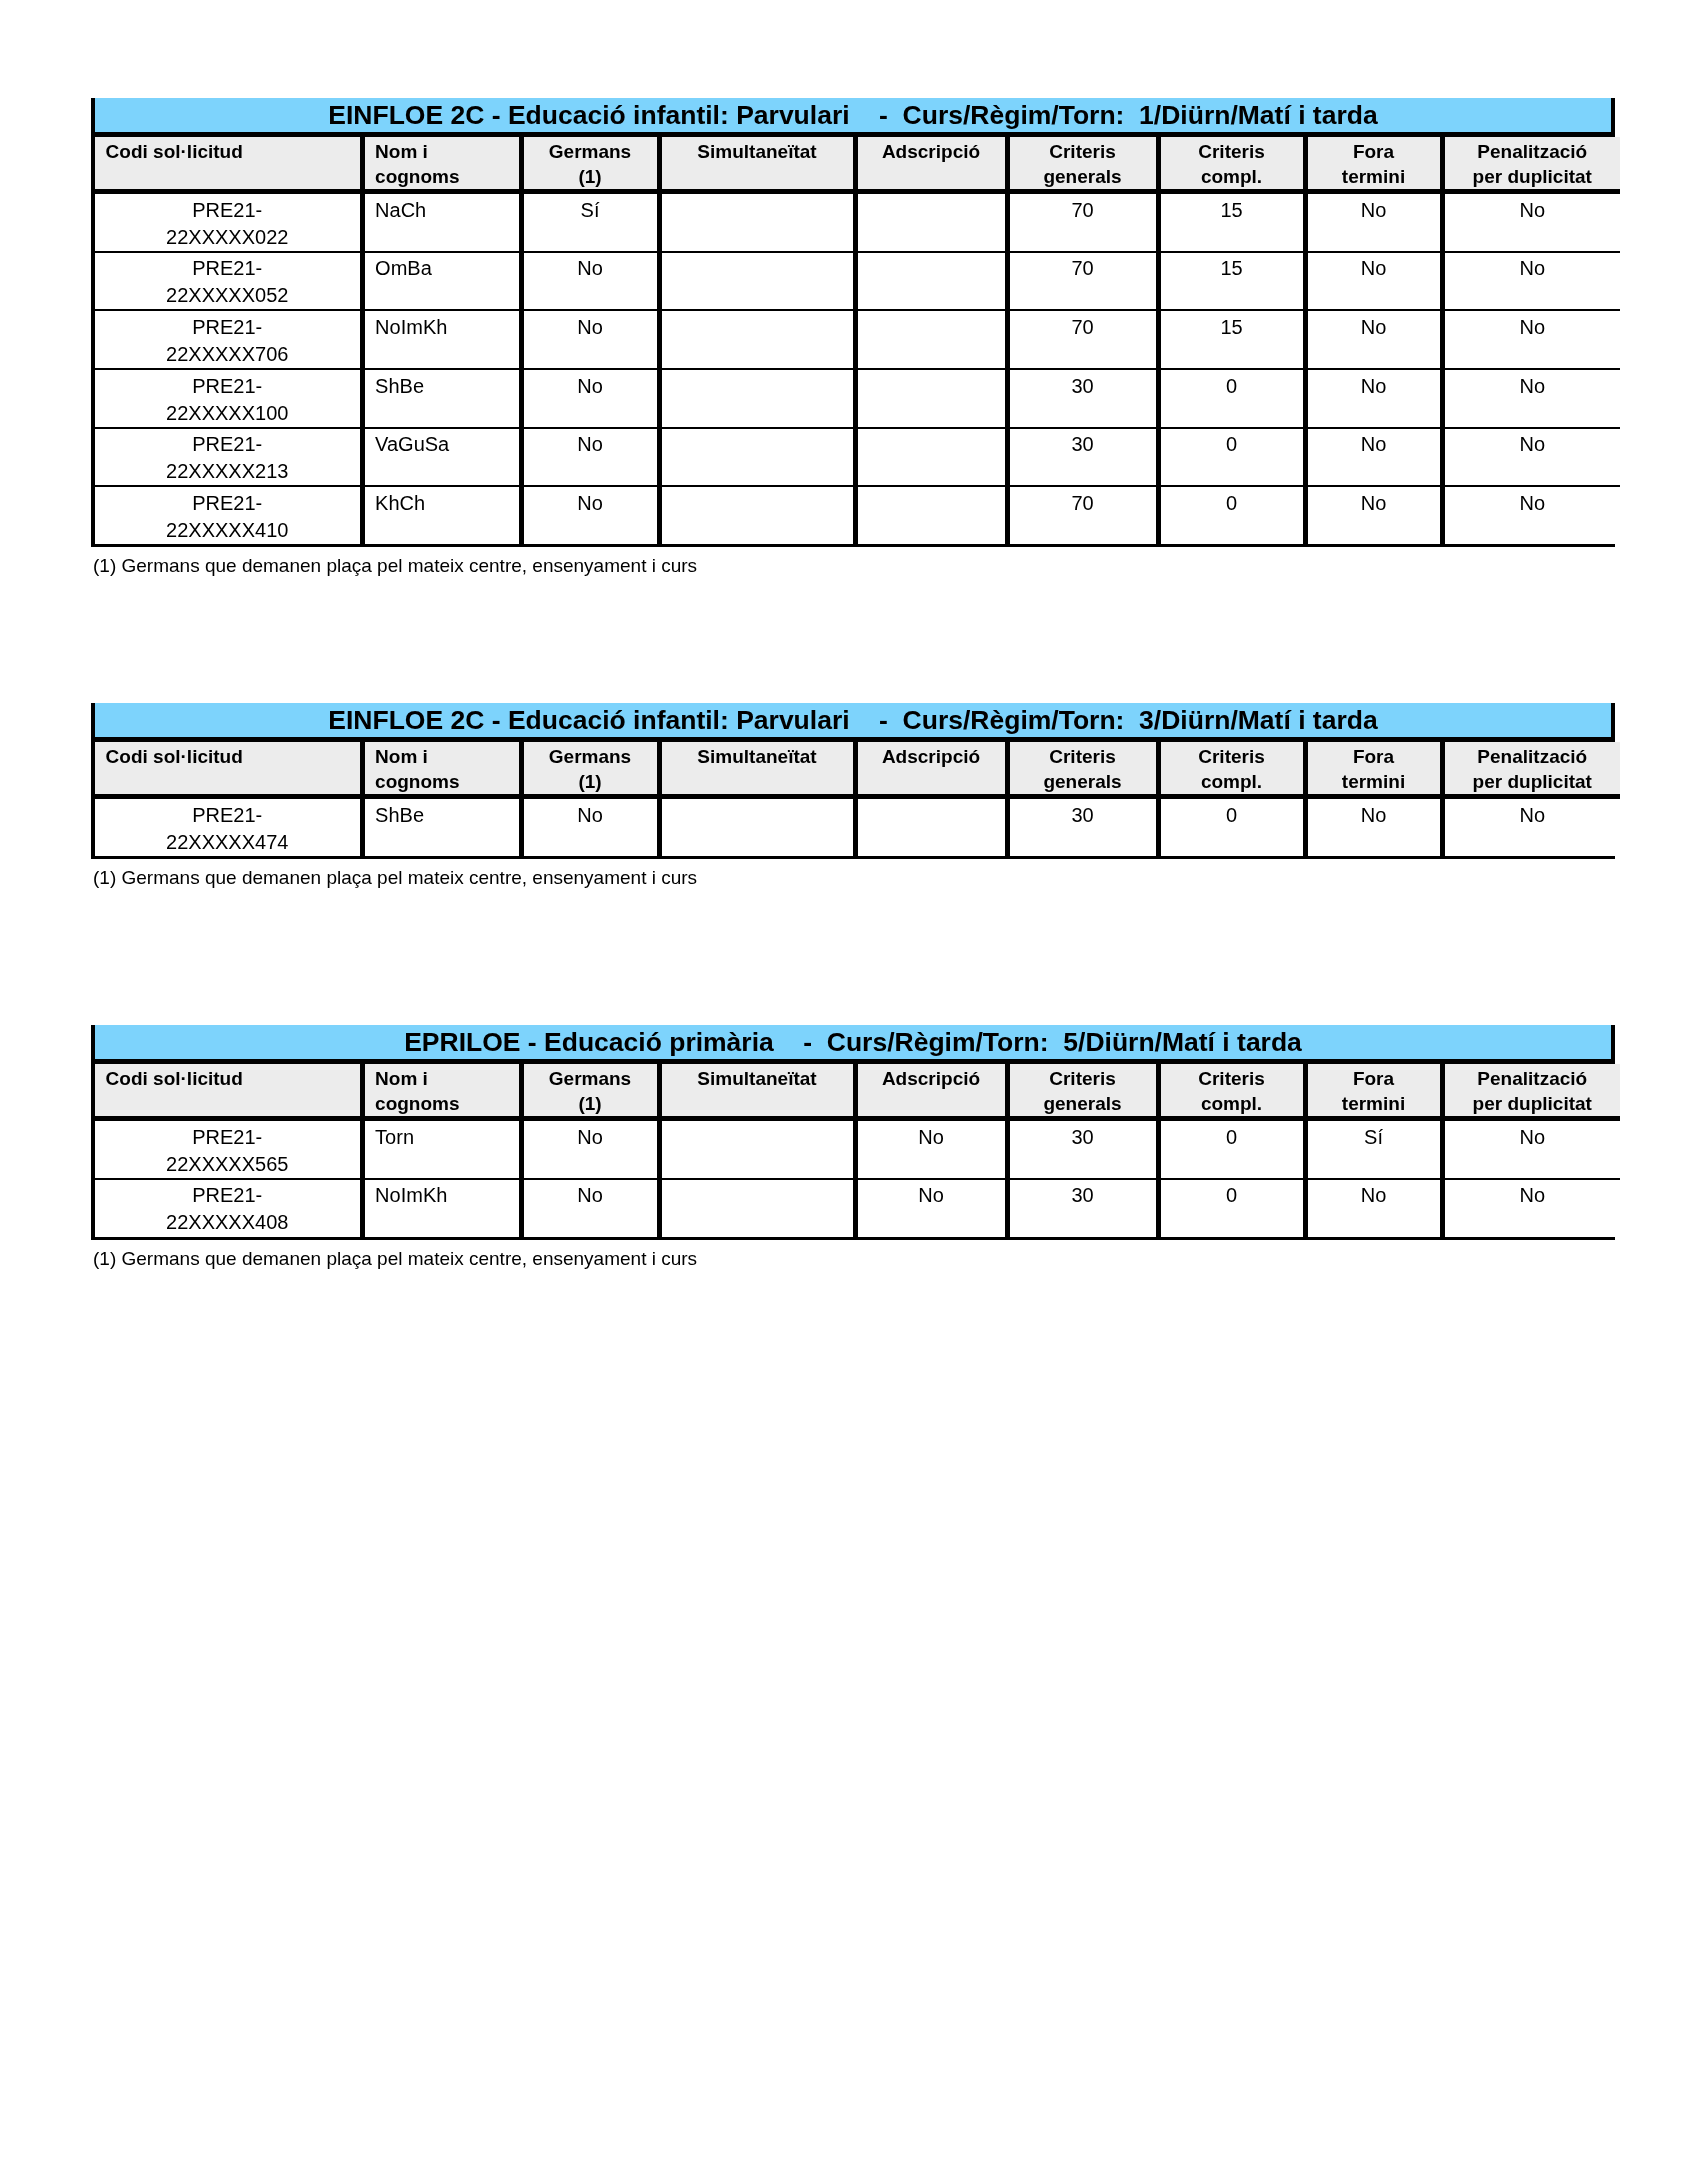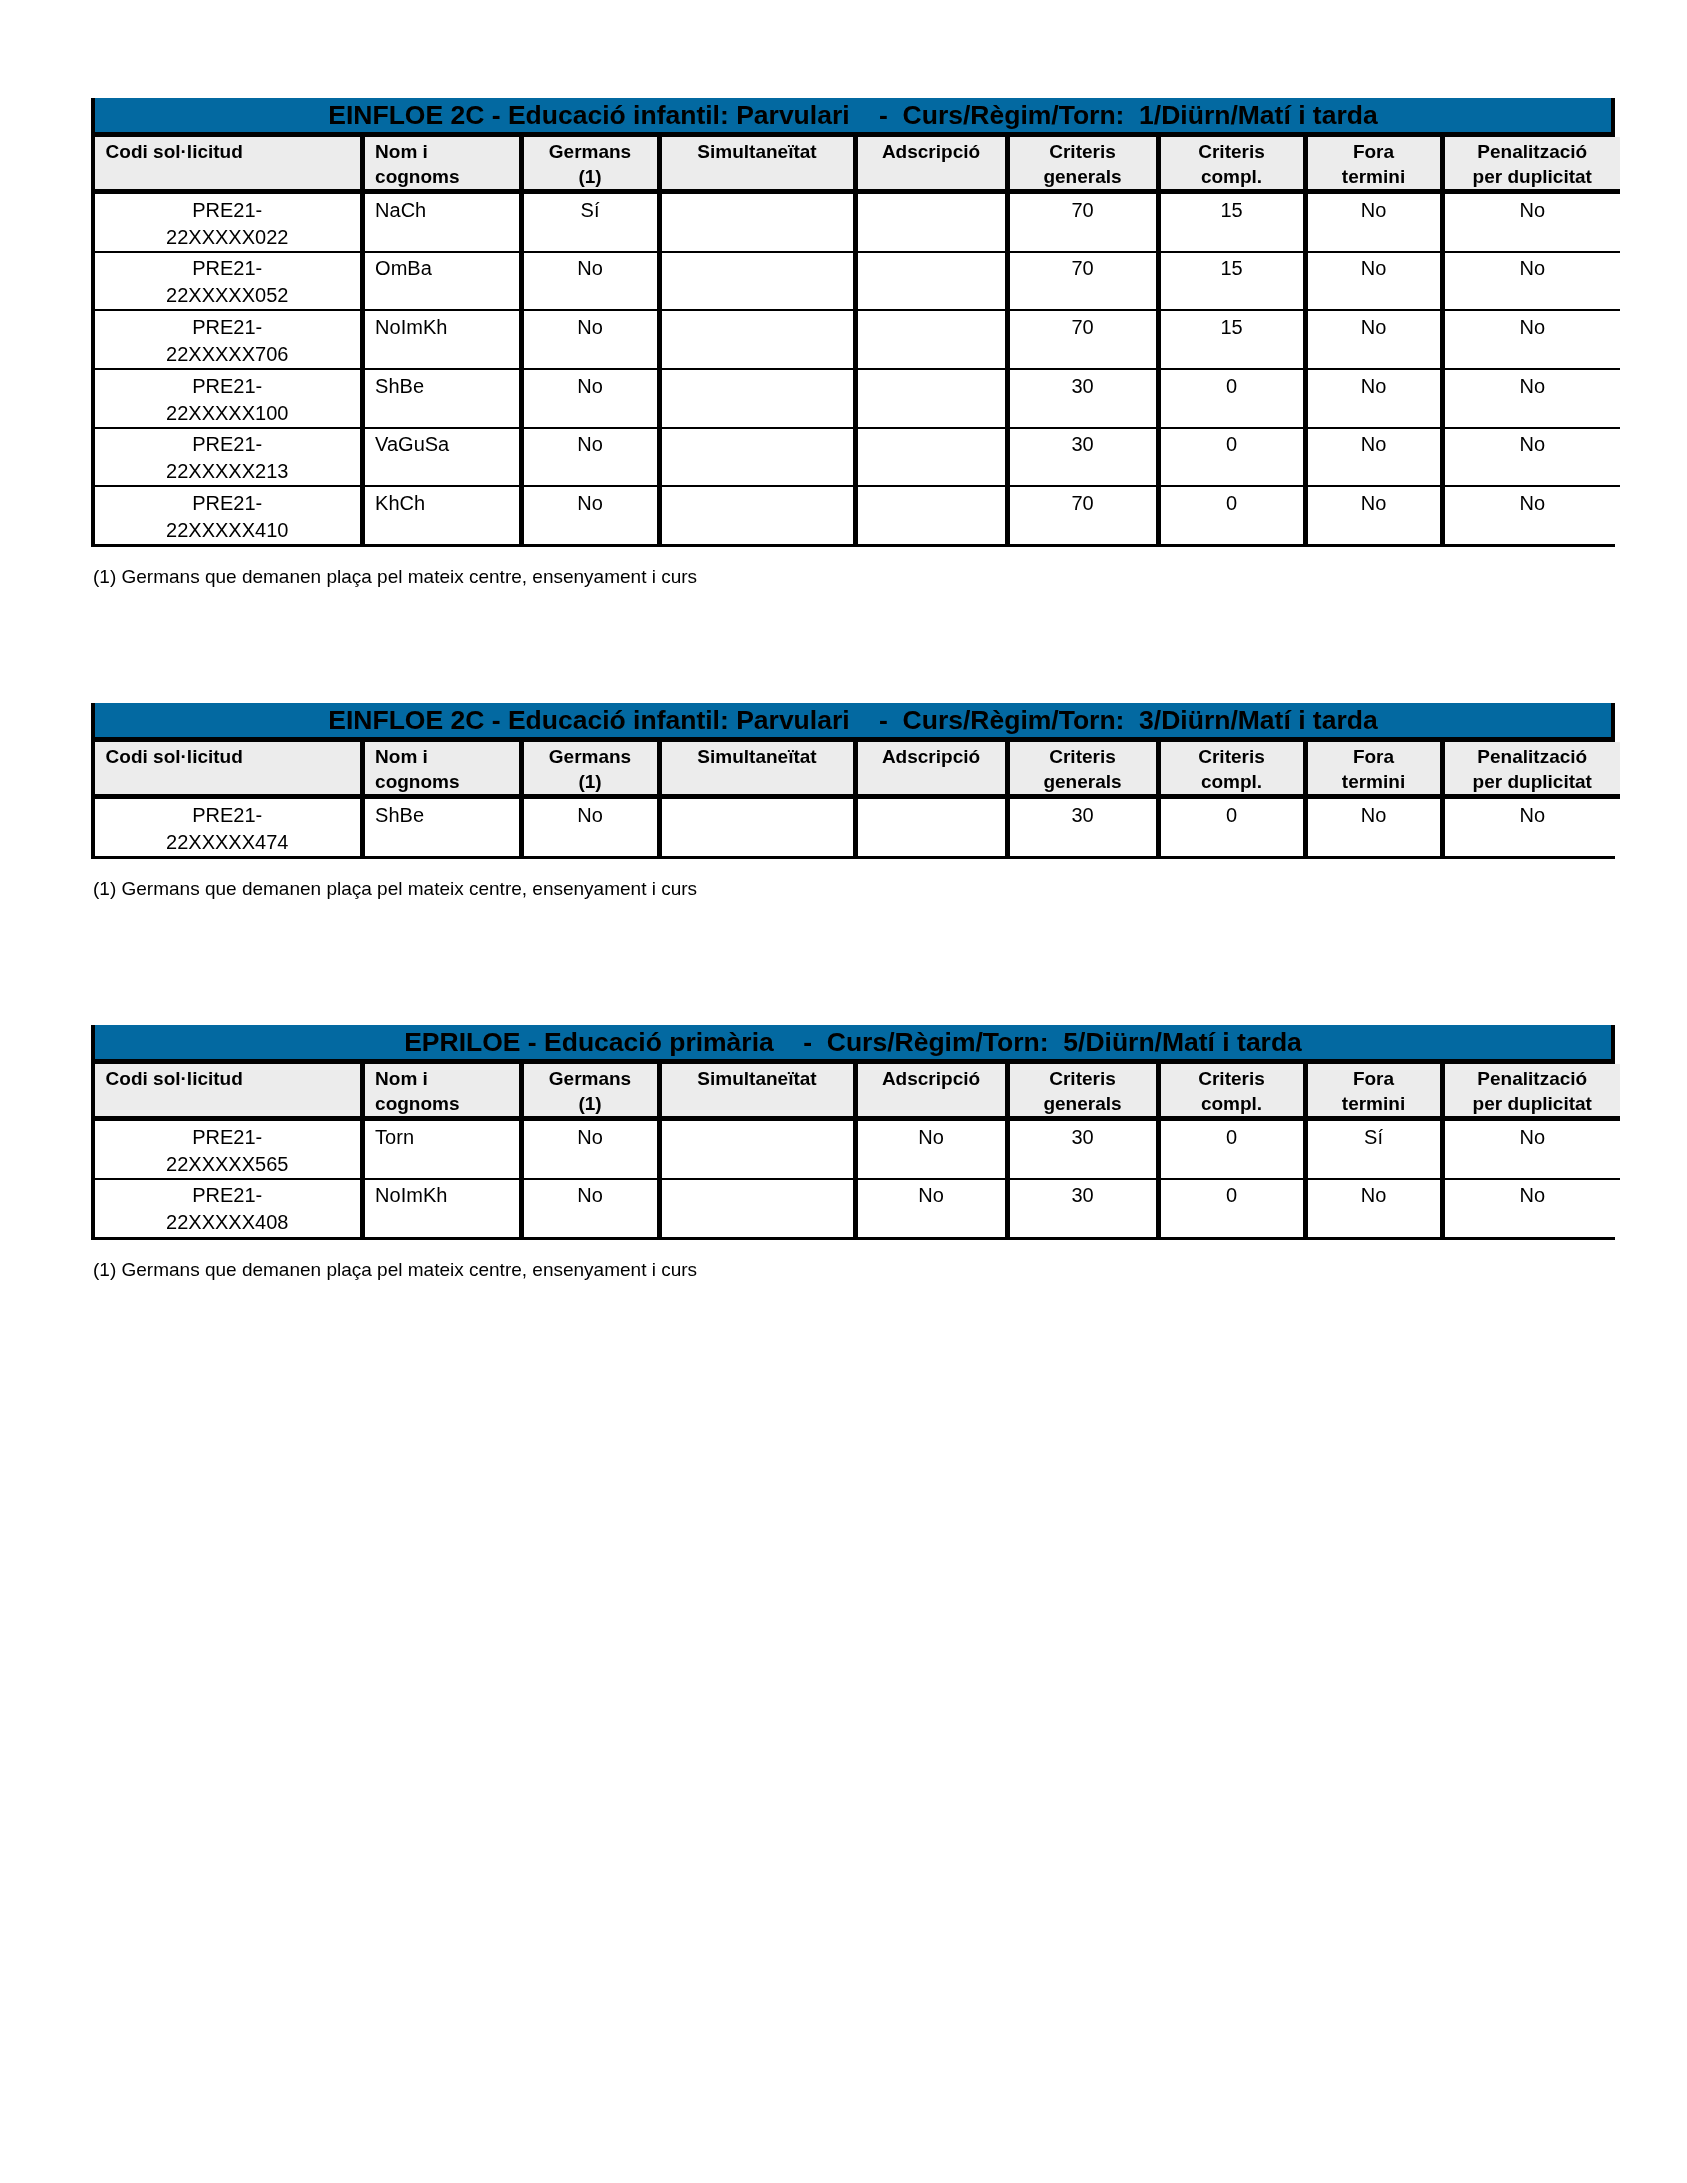--- a/index.html
+++ b/index.html
@@ -28,21 +28,21 @@
   .table-frame {
     border-left: 4.6px solid #000;
     border-right: 4.6px solid #000;
     border-bottom: 3.3px solid #000;
     box-sizing: border-box;
     width: 100%;
   }
   .table-title {
     height: 34px;
     line-height: 34px;
-    background: #0369a1;
+    background: #7dd3fc;
     border-bottom: 5.3px solid #000;
     text-align: center;
     font-weight: bold;
     font-size: 26.5px;
     white-space: pre;
     overflow: hidden;
   }
   table.data-table {
     width: 100%;
     border-collapse: collapse;
@@ -91,21 +91,21 @@
     overflow: hidden;
     background: #ffffff;
   }
   .data-table td + td { border-left: 5.3px solid #000; }
   .data-table tbody tr + tr td { border-top: 2.6px solid #000; }
   .data-table td:nth-child(2) {
     text-align: left;
     padding-left: 10.6px;
   }
   .footnote {
-    margin: 19px 0 0 2px;
+    margin: 8px 0 0 2px;
     font-size: 19px;
     line-height: 22.5px;
     white-space: pre;
   }
 </style>
 </head>
 <body>
 
 <div class="page">
 

